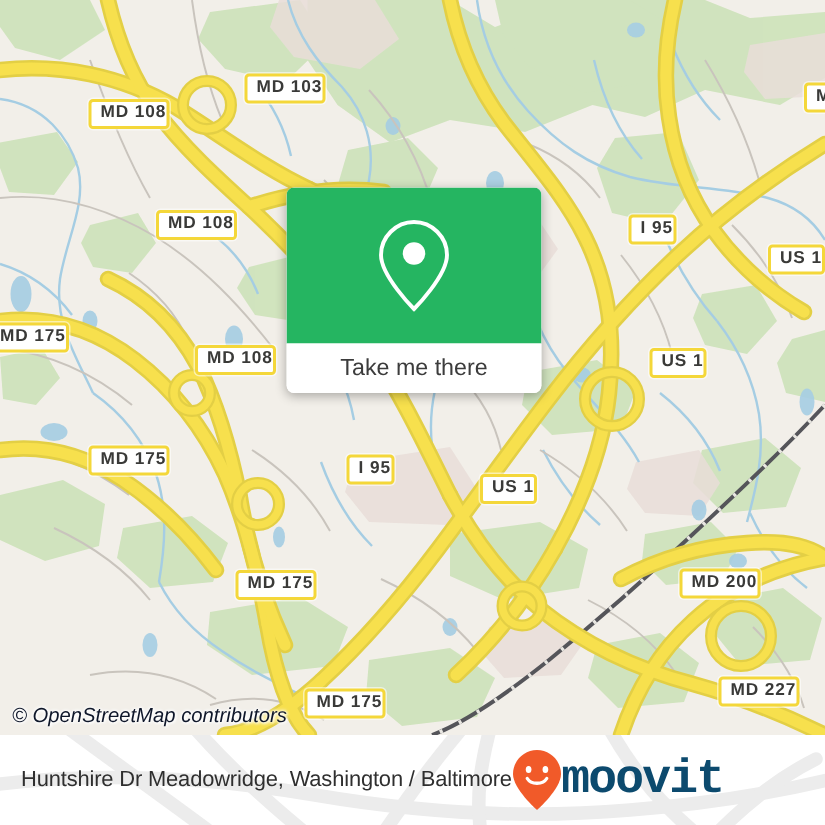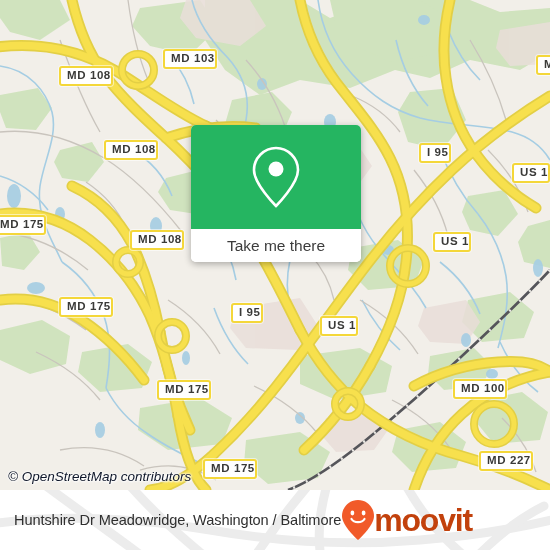--- a/index.html
+++ b/index.html
@@ -116,24 +116,24 @@
     white-space: nowrap;
     letter-spacing: -0.1px;
   }
   #brand {
     margin-left: auto;
     display: flex;
     align-items: center;
     gap: 0px;
   }
   #brand-word {
-    font-family: Liberation Sans, sans-serif;
+    font-family: Liberation Mono, monospace;
     font-weight: bold;
     font-size: 32px;
-    color: #c2410c;
+    color: #0c4a6e;
     letter-spacing: -1.2px;
     line-height: 32px;
     margin-left: -1px;
   }
 </style>
 </head>
 <body>
 
 <div id="root">
 
@@ -326,21 +326,21 @@
         <div class="shield" style="left: 163px; top: 49px;">MD 103</div>
         <div class="shield" style="left: 59px; top: 66px;">MD 108</div>
         <div class="shield" style="left: 130px; top: 230px;">MD 108</div>
         <div class="shield" style="left: -8px; top: 215px;">MD 175</div>
         <div class="shield" style="left: 59px; top: 297px;">MD 175</div>
         <div class="shield" style="left: 231px; top: 303px;">I 95</div>
         <div class="shield" style="left: 419px; top: 143px;">I 95</div>
         <div class="shield" style="left: 433px; top: 232px;">US 1</div>
         <div class="shield" style="left: 512px; top: 163px;">US 1</div>
         <div class="shield" style="left: 320px; top: 316px;">US 1</div>
-        <div class="shield" style="left: 453px; top: 379px;">MD 100</div>
+        <div class="shield" style="left: 453px; top: 379px;">MD 200</div>
         <div class="shield" style="left: 479px; top: 451px;">MD 227</div>
         <div class="shield" style="left: 157px; top: 380px;">MD 175</div>
         <div class="shield" style="left: 203px; top: 459px;">MD 175</div>
         <div class="shield" style="left: 536px; top: 55px;">MD 103</div>
       </div>
 
     <div id="attribution">© OpenStreetMap contributors</div>
 
     <div id="popup-card">
       <div id="popup-top">

